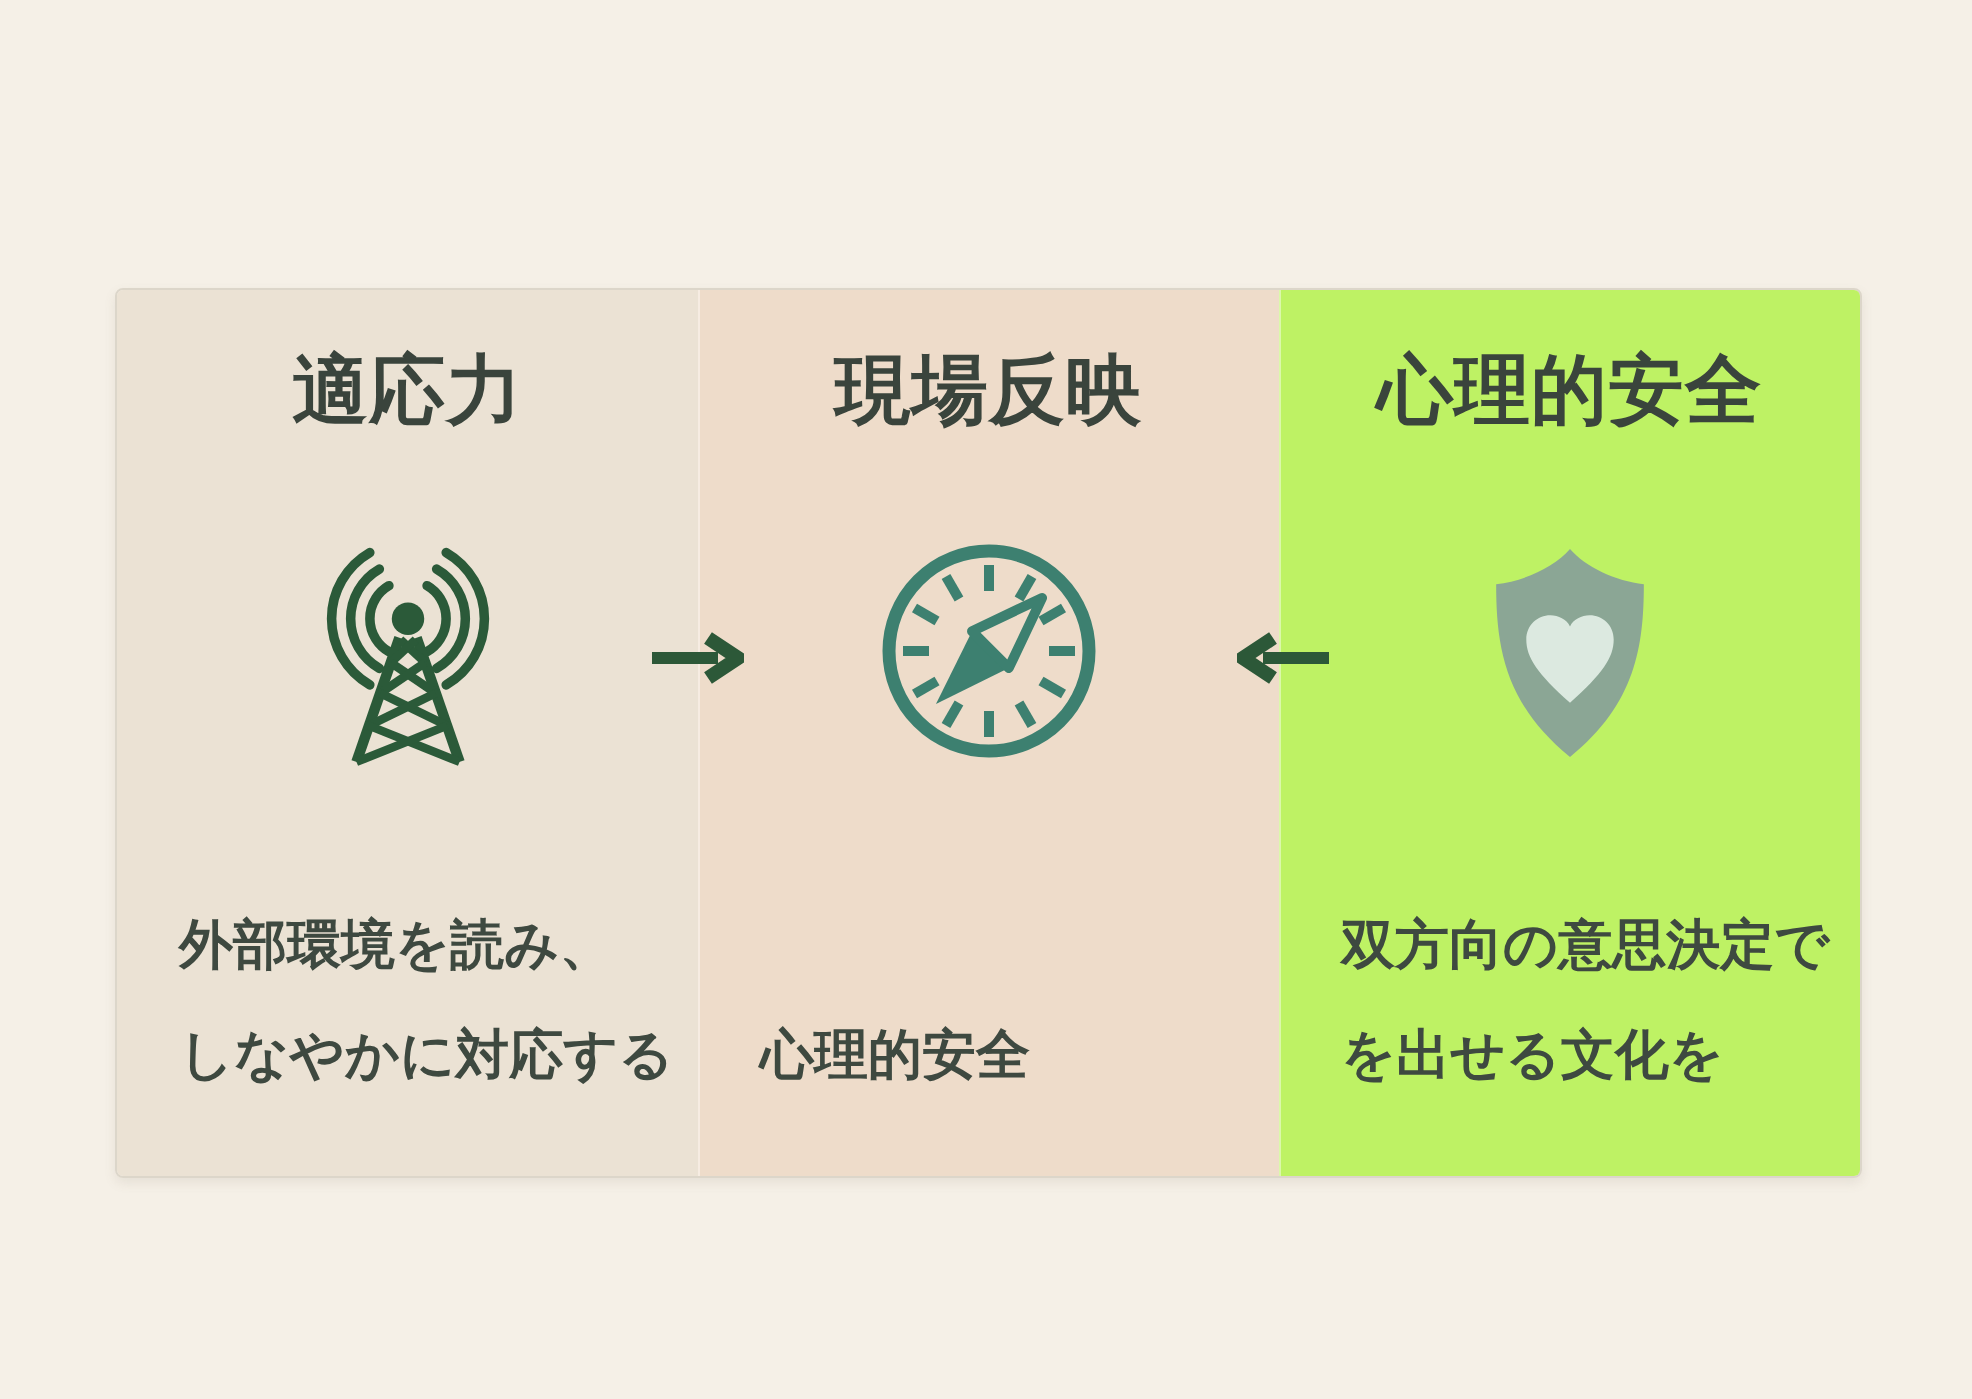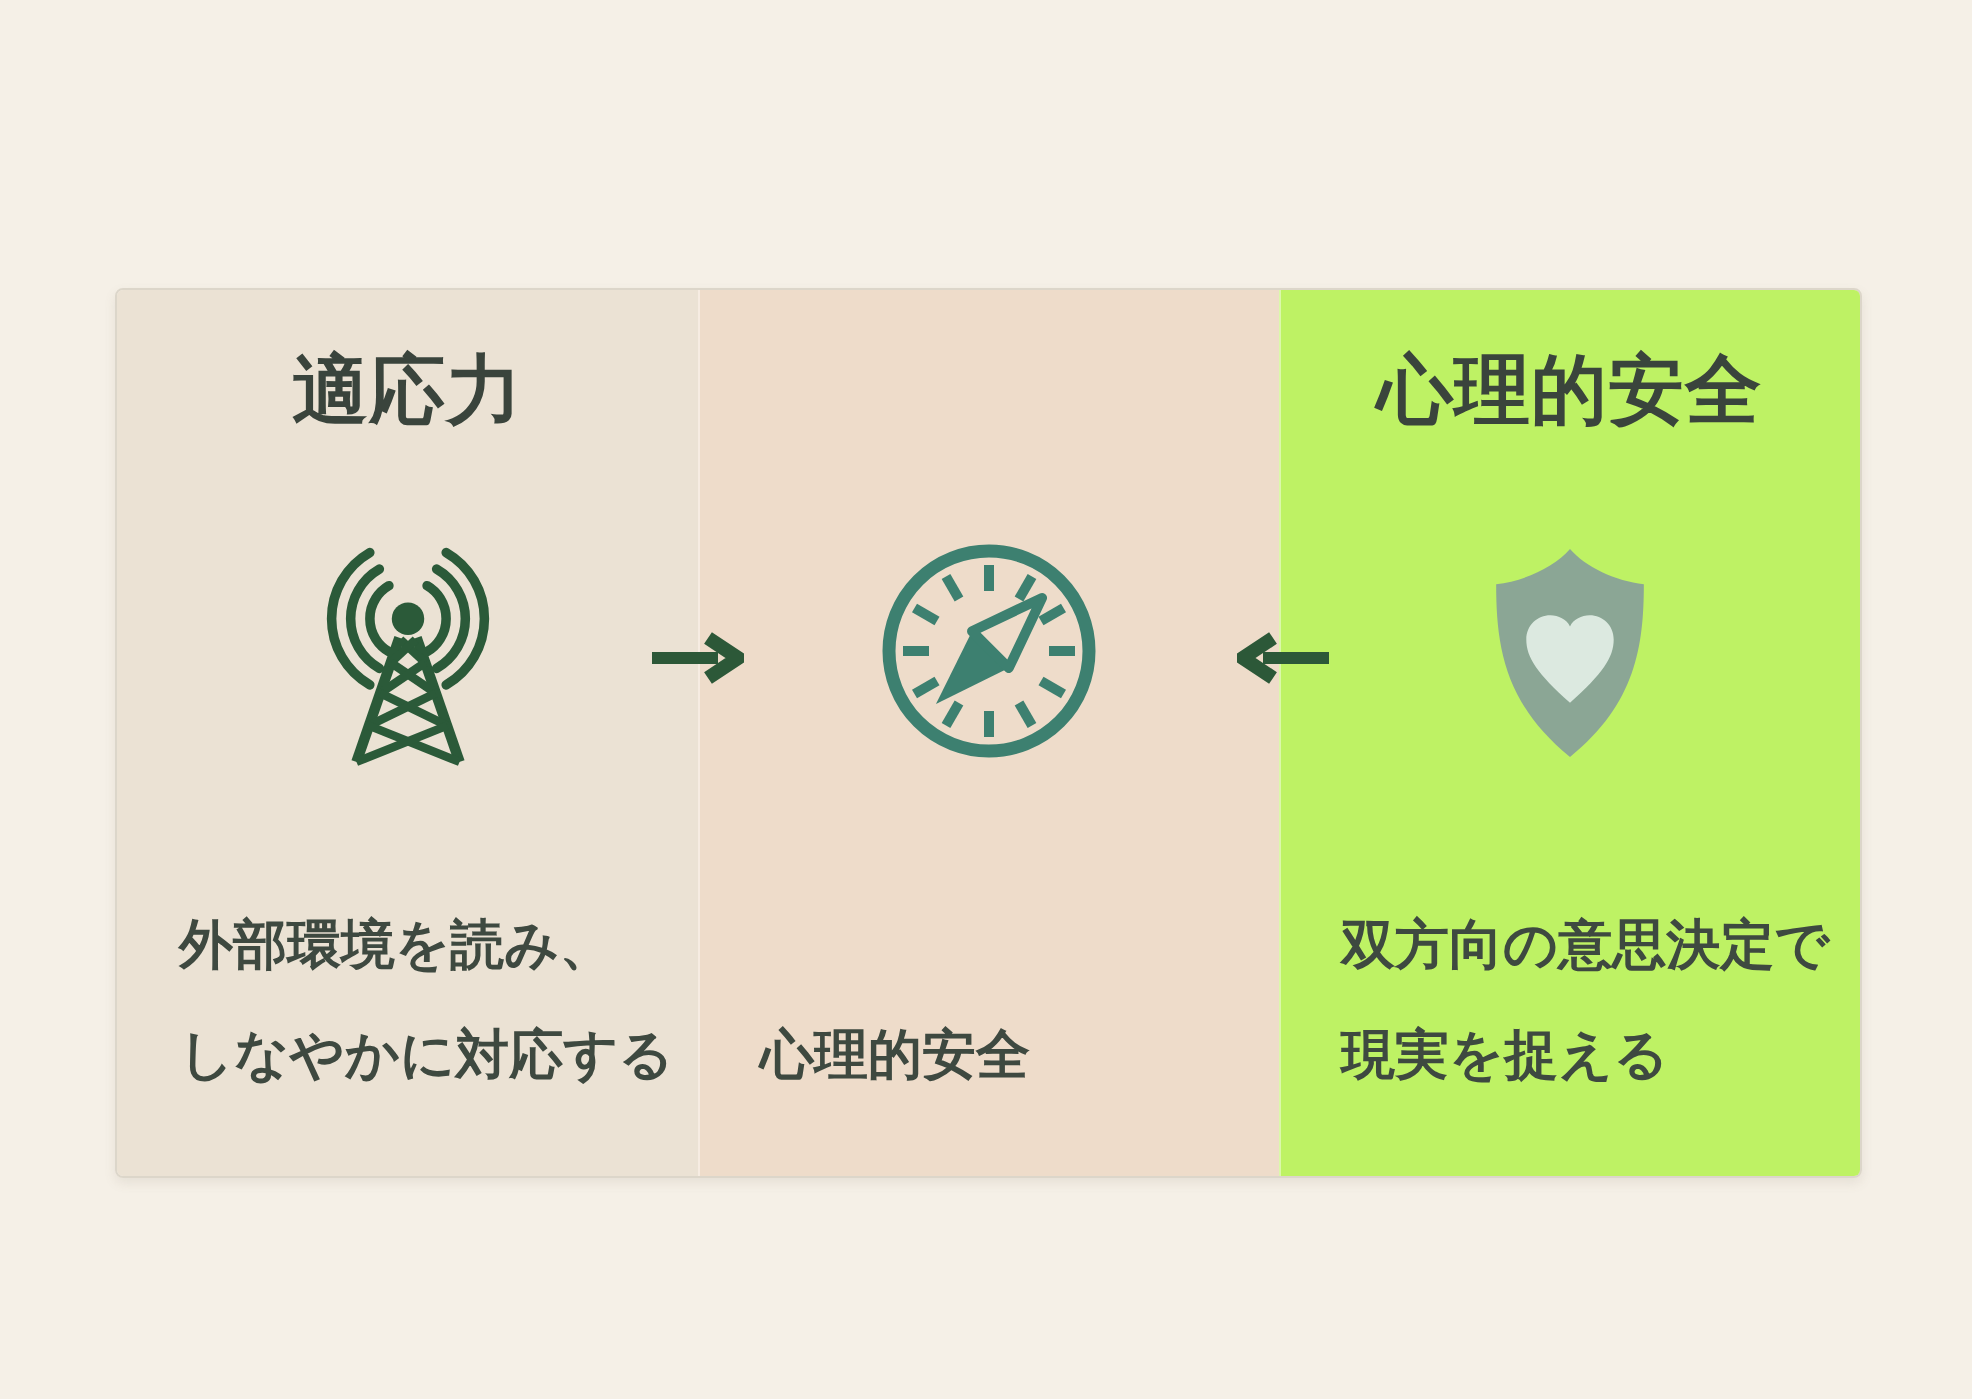--- a/index.html
+++ b/index.html
@@ -66,20 +66,21 @@
         </g>
       </svg>
     </div>
     <p class="panel-desc">
       <span>外部環境を読み、</span><br>
       <span>しなやかに対応する</span>
     </p>
   </section>
 
   <section class="panel" style="background-color: rgb(238, 220, 202);">
+    <h2 class="panel-title">現場反映</h2>
     <div class="panel-icon">
       <svg width="218" height="218" viewBox="0 0 218 218" fill="none">
         <circle cx="109" cy="109" r="100" stroke="#3d8070" stroke-width="13"></circle>
         <g stroke="#3d8070" stroke-width="10" stroke-linecap="butt">
           <path d="M169 109 L195 109"></path>
           <path d="M161 139 L183.5 152"></path>
           <path d="M139 161 L152 183.5"></path>
           <path d="M109 169 L109 195"></path>
           <path d="M79 161 L66 183.5"></path>
           <path d="M57 139 L34.5 152"></path>
@@ -105,21 +106,21 @@
   <section class="panel" style="background-color: #bef264;">
     <h2 class="panel-title">心理的安全</h2>
     <div class="panel-icon shield">
       <svg width="176" height="216" viewBox="0 0 175 215">
         <path d="M87.5 4 C72 22, 42 36, 14 39 C14 100, 22 158, 87.5 211 C153 158, 161 100, 161 39 C133 36, 103 22, 87.5 4 Z" fill="#8ba695"></path>
         <path d="M87.5 157 C55 128, 44 112, 44 94 C44 80, 55 70, 68 70 C76 70, 84 74, 87.5 81 C91 74, 99 70, 107 70 C120 70, 131 80, 131 94 C131 112, 120 128, 87.5 157 Z" fill="#dce9e0"></path>
       </svg>
     </div>
     <p class="panel-desc">
       <span>双方向の意思決定で</span><br>
-      <span>現実を捉える</span>
+      <span>を出せる文化を</span>
     </p>
   </section>
 
   <div class="arrow arrow-right">
     <svg width="92" height="52" viewBox="0 0 92 52" fill="none">
       <rect x="0" y="20" width="66" height="12" fill="#2c5838"></rect>
       <path d="M56 6 L86 26 L56 46" stroke="#2c5838" stroke-width="14" fill="none"></path>
     </svg>
   </div>
   <div class="arrow arrow-left">

